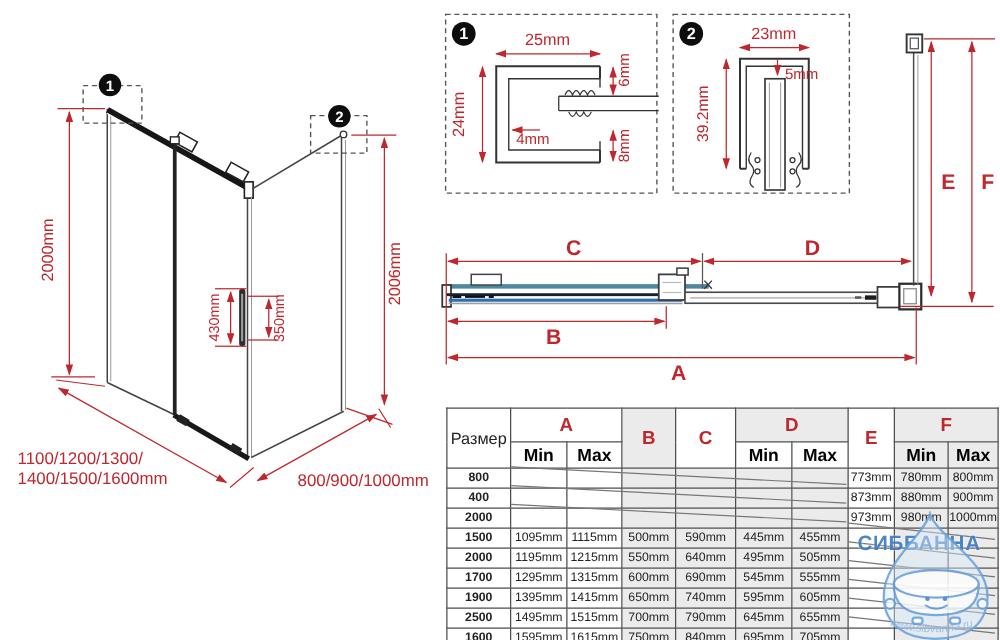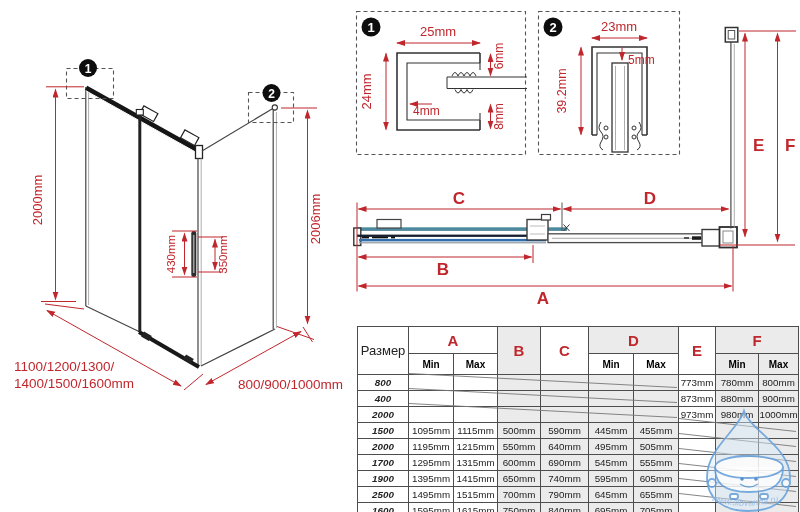--- a/index.html
+++ b/index.html
@@ -11,23 +11,23 @@
   .thin{stroke:#444;stroke-width:1.2;fill:none;}
   .ghost{stroke:#999;stroke-width:.8;fill:none;}
   .dash{stroke:#555;stroke-width:1.1;fill:none;stroke-dasharray:4 3;}
   .prof{stroke:#333;fill:none;}
   .tblwrap{position:absolute;left:357px;top:326px;width:441px;z-index:2;}
   table.size{border-collapse:collapse;table-layout:fixed;width:441px;border:1.6px solid #333;}
   table.size th,table.size td{border:1px solid #4d4d4d;padding:0;text-align:center;
       vertical-align:middle;white-space:nowrap;overflow:hidden;}
   th.group{color:#c0272d;font-size:15px;font-weight:bold;height:26px;background:#fff;}
   th.size-h{font-size:13px;font-weight:normal;color:#222;background:#fff;}
-  th.mm{font-size:10px;height:20px;background:#fff;}
+  th.mm{font-size:14px;height:20px;background:#fff;}
   table.size td{font-size:9.8px;height:15px;color:#222;background:#fff;}
-  td.rowhead{font-weight:bold;font-size:10px;font-style:italic;}
+  td.rowhead{font-weight:bold;font-size:10px;}
   .shade{background:#ebebeb !important;}
   .diag{position:absolute;left:0;top:0;pointer-events:none;z-index:3;}
   .wm-name{position:absolute;left:686px;top:426px;z-index:4;color:#3c7cc3;font-weight:bold;
       font-size:16.5px;letter-spacing:.5px;opacity:.92;
       text-shadow:0 0 2px rgba(255,255,255,.9);}
   .wm-logo{position:absolute;left:660px;top:400px;z-index:4;opacity:.9;}
 </style>
 </head>
 <body>
 
@@ -366,20 +366,21 @@
       <line x1="322" y1="107.5" x2="439" y2="120.5"></line>
       <line x1="322" y1="122.5" x2="439" y2="135.5"></line>
       <line x1="322" y1="137.5" x2="439" y2="150.5"></line>
       <line x1="322" y1="152.5" x2="439" y2="165.5"></line>
       <line x1="322" y1="167.5" x2="439" y2="180.5"></line>
     </g>
   </svg>
 </div>
 
 
+<div class="wm-name">СИББАННА</div>
 <svg class="wm-logo" width="140" height="112" viewBox="0 0 140 112">
   <g stroke="#6ba3dc" stroke-width="1.8" fill="none">
     <path d="M84,11 C90,30 131,48 130,78 C129,102 111,111 88,111 C65,111 47,100 47,77 C47,49 78,30 84,11 Z" fill="#d9eaf9" fill-opacity=".5"></path>
     <path d="M55,67 C55,82 62,92 89,92 C116,92 123,82 123,67" fill="#ffffff" fill-opacity=".85"></path>
     <ellipse cx="89" cy="67" rx="34" ry="11" fill="#ffffff" fill-opacity=".9"></ellipse>
     <circle cx="52" cy="83" r="4" fill="#ffffff" fill-opacity=".8"></circle>
     <circle cx="126" cy="83" r="4" fill="#ffffff" fill-opacity=".8"></circle>
     <rect x="70" y="94" width="8" height="5" rx="2.2" fill="#ffffff"></rect>
     <rect x="100" y="94" width="8" height="5" rx="2.2" fill="#ffffff"></rect>
     <path d="M80,84 Q89,90 98,84" stroke-width="1.4"></path>

